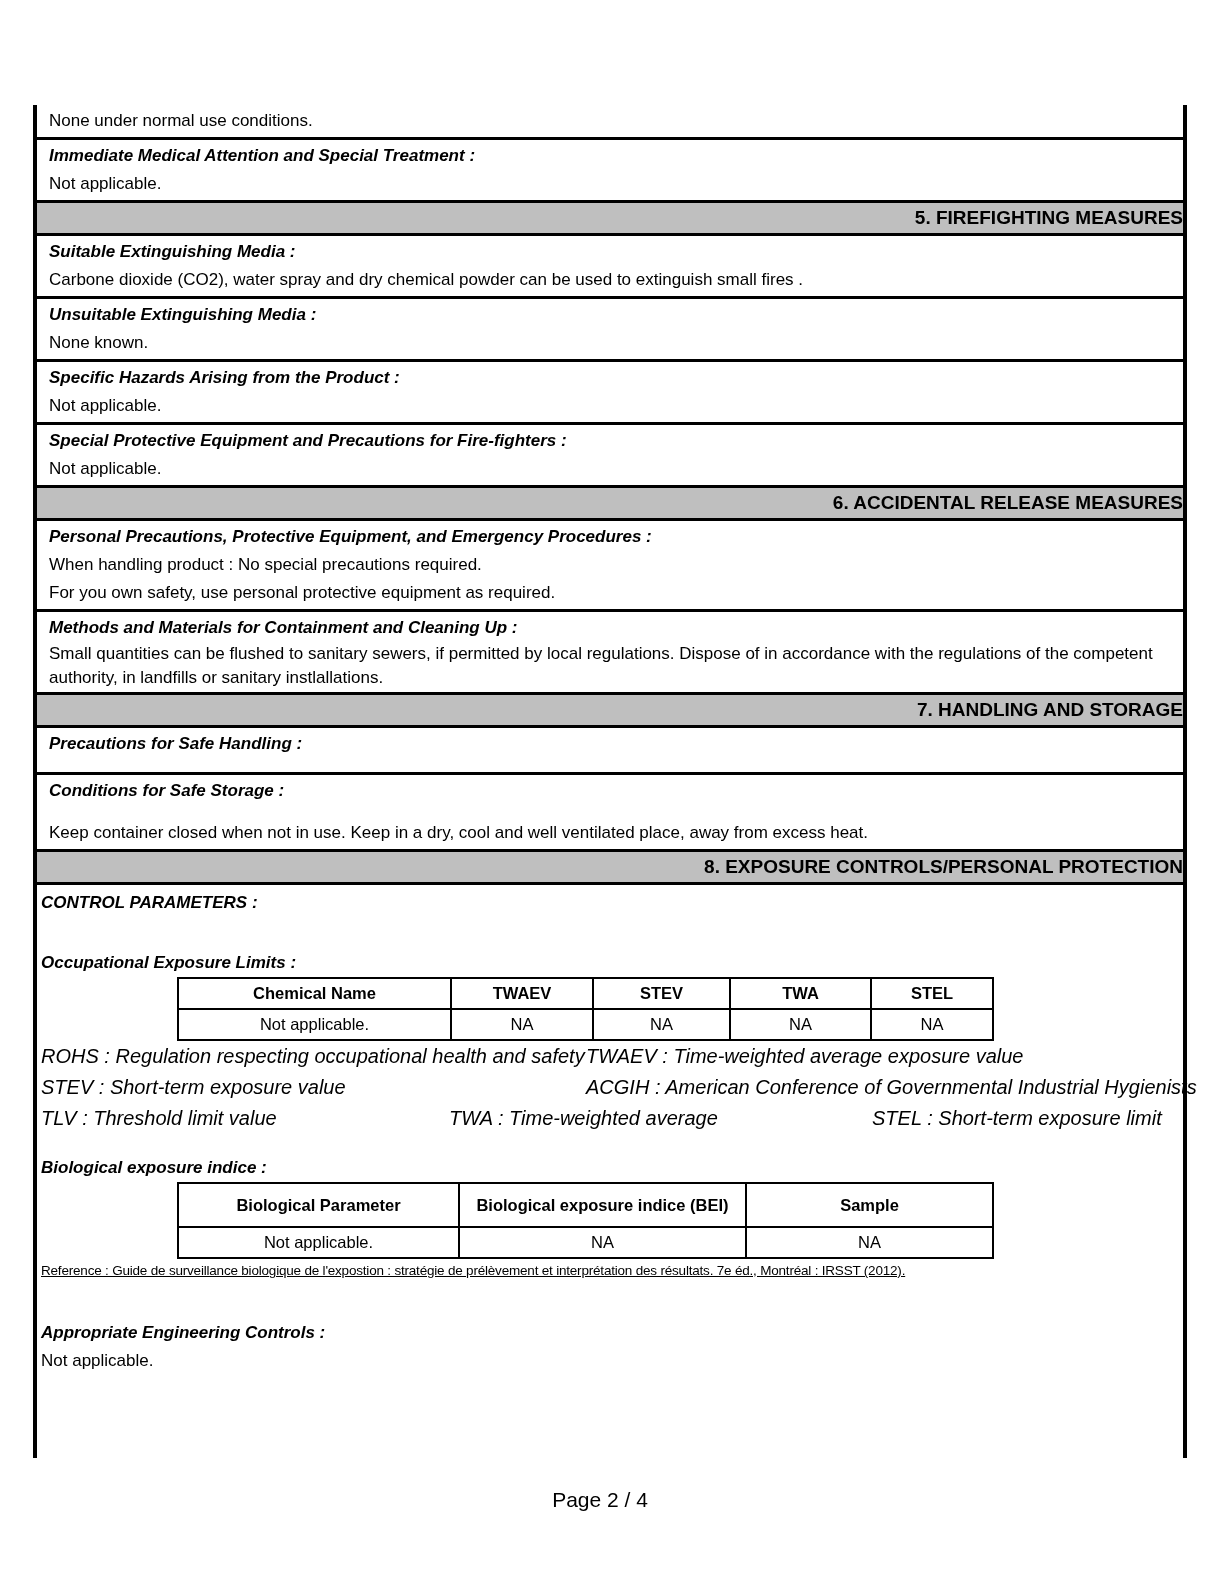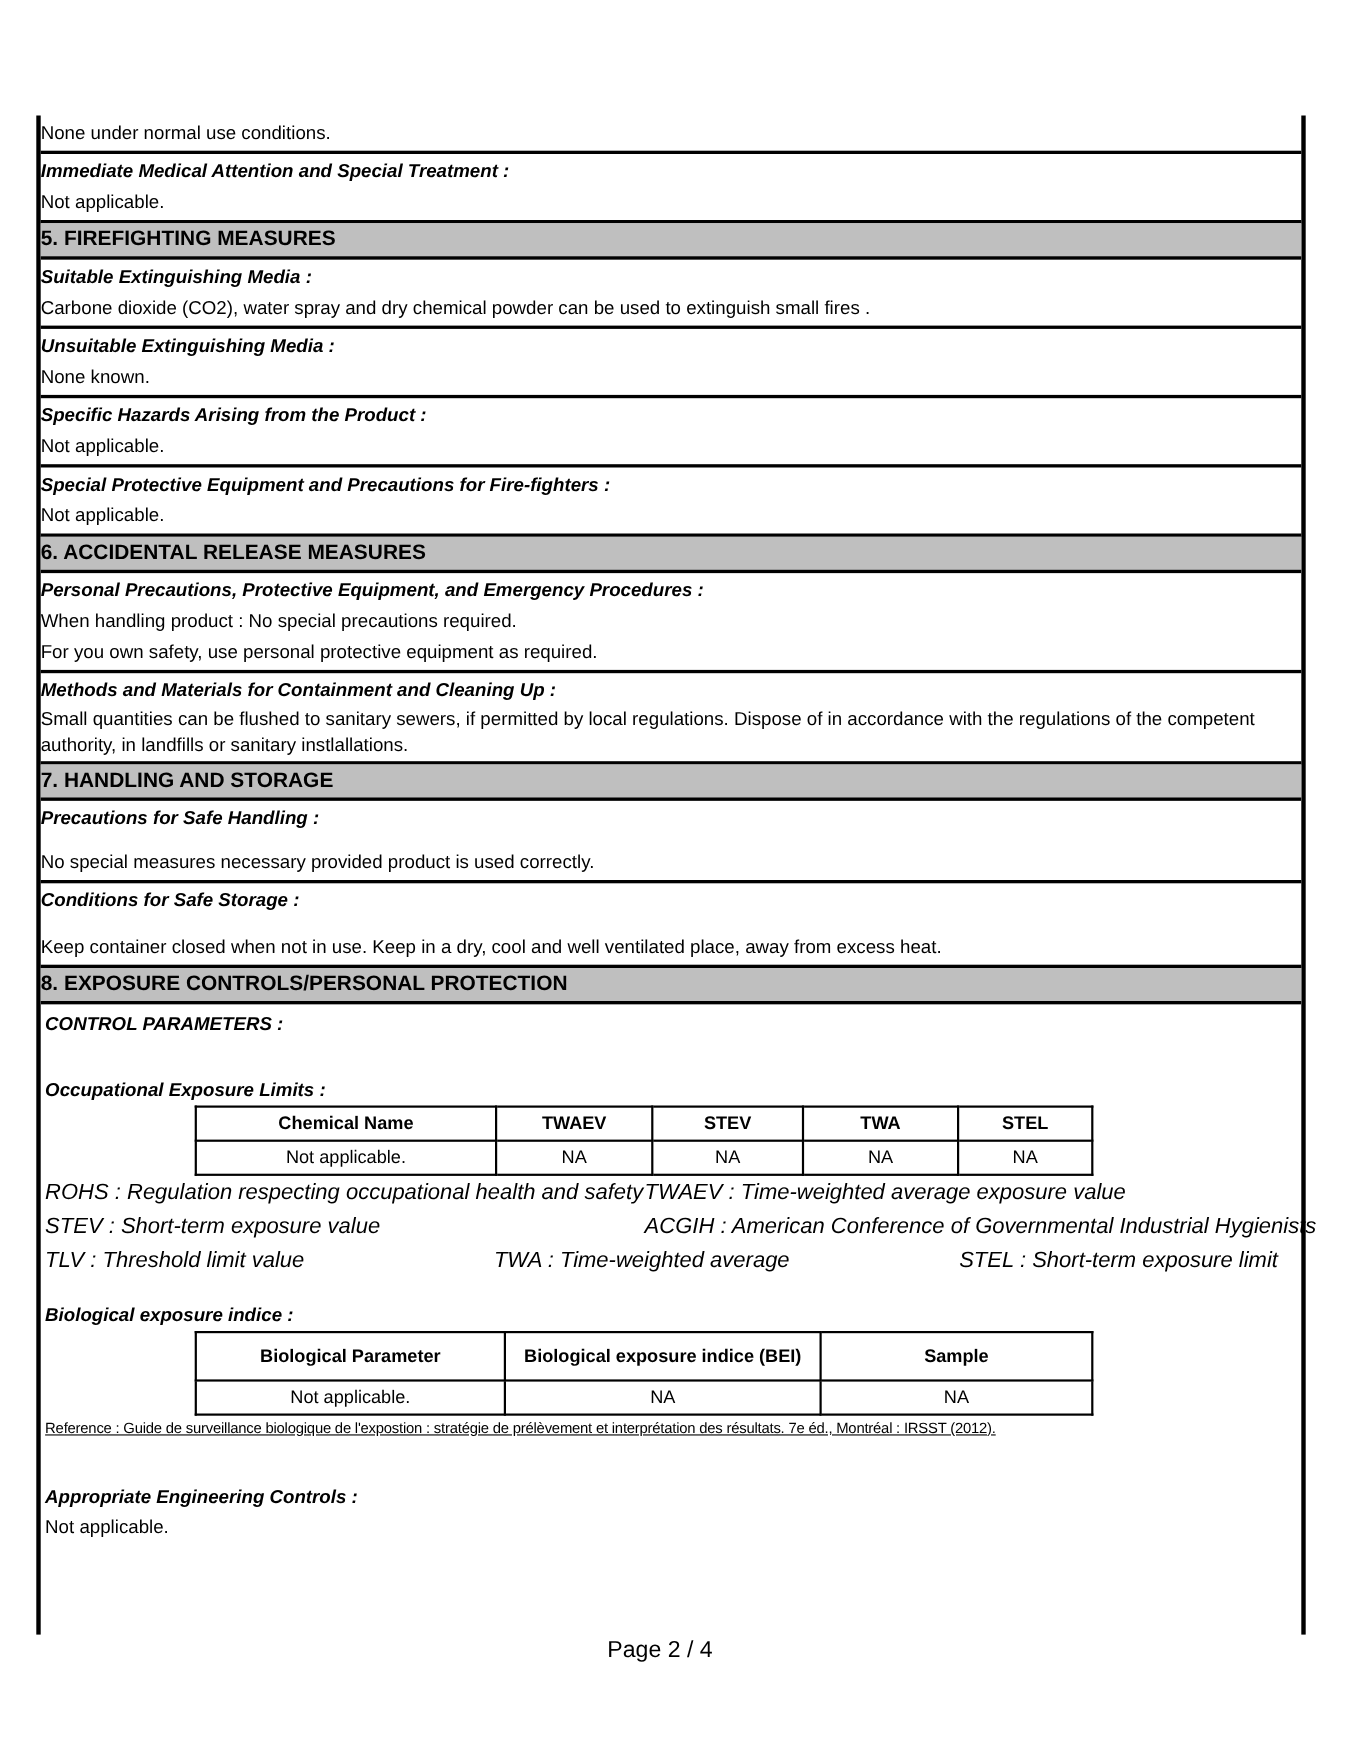--- a/index.html
+++ b/index.html
@@ -12,34 +12,34 @@
   }
   .doc {
     position: absolute;
     left: 33px; top: 105px;
     width: 1154px;
     border-left: 4px solid #000;
     border-right: 4px solid #000;
   }
   .row {
     border-bottom: 3px solid #000;
-    padding: 2px 6px 2px 0;
+    padding: 2px 6px 2px 12px;
     font-size: 17px;
     line-height: 28px;
   }
   .row-title {
     font-weight: bold;
     font-style: italic;
     font-size: 17px;
     line-height: 28px;
   }
   .sec-header {
     background: #bfbfbf;
     border-bottom: 3px solid #000;
-    text-align: left;
+    text-align: right;
     font-weight: bold;
     font-size: 19px;
     line-height: 28px;
     padding: 1px 0;
   }
   .gap12 { height: 12px; }
   .gap14 { height: 14px; }
   .gap20 { height: 20px; }
   .gap32 { height: 32px; }
   .gap36 { height: 36px; }
@@ -136,21 +136,20 @@
   <div class="row">
     <div class="row-title">Methods and Materials for Containment and Cleaning Up :</div>
     <div class="body-line tight">Small quantities can be flushed to sanitary sewers, if permitted by local regulations. Dispose of in accordance with the regulations of the competent authority, in landfills or sanitary instlallations.</div>
   </div>
 
   <div class="sec-header">7. HANDLING AND STORAGE</div>
 
   <div class="row">
     <div class="row-title">Precautions for Safe Handling :</div>
     <div class="gap12"></div>
-    <div class="body-line">No special measures necessary provided product is used correctly.</div>
   </div>
 
   <div class="row">
     <div class="row-title">Conditions for Safe Storage :</div>
     <div class="gap14"></div>
     <div class="body-line">Keep container closed when not in use. Keep in a dry, cool and well ventilated place, away from excess heat.</div>
   </div>
 
   <div class="sec-header">8. EXPOSURE CONTROLS/PERSONAL PROTECTION</div>
 

